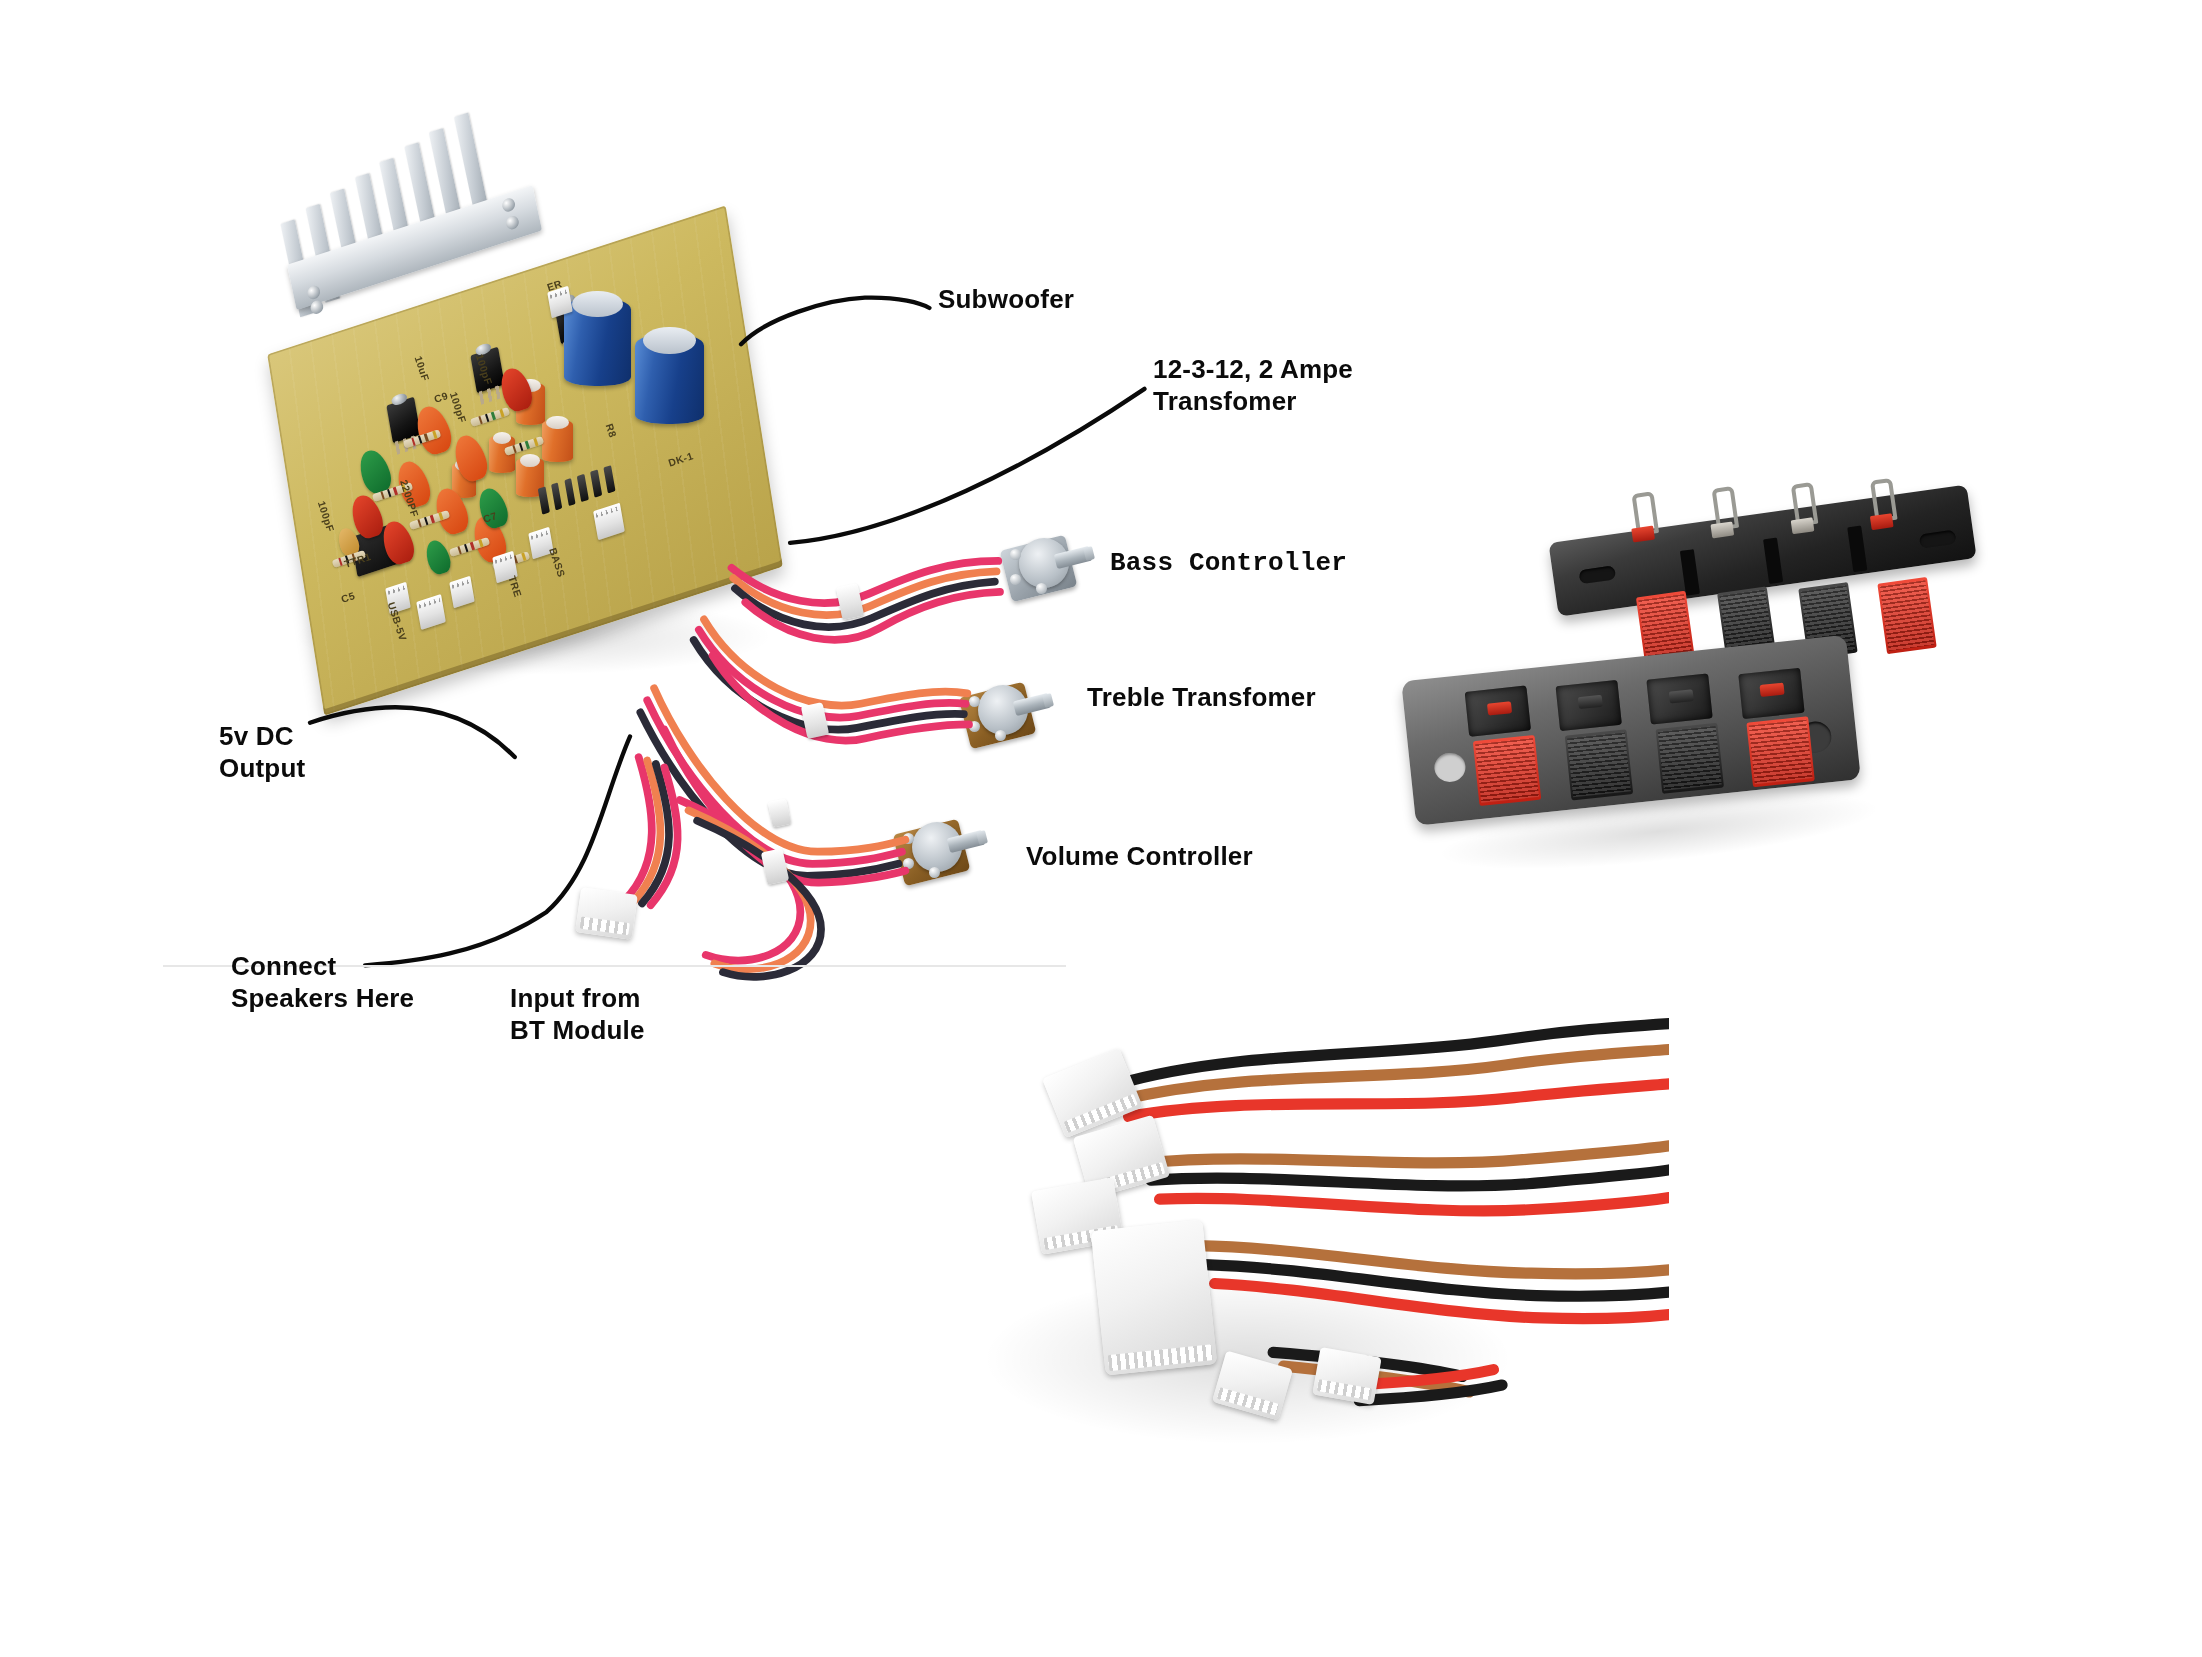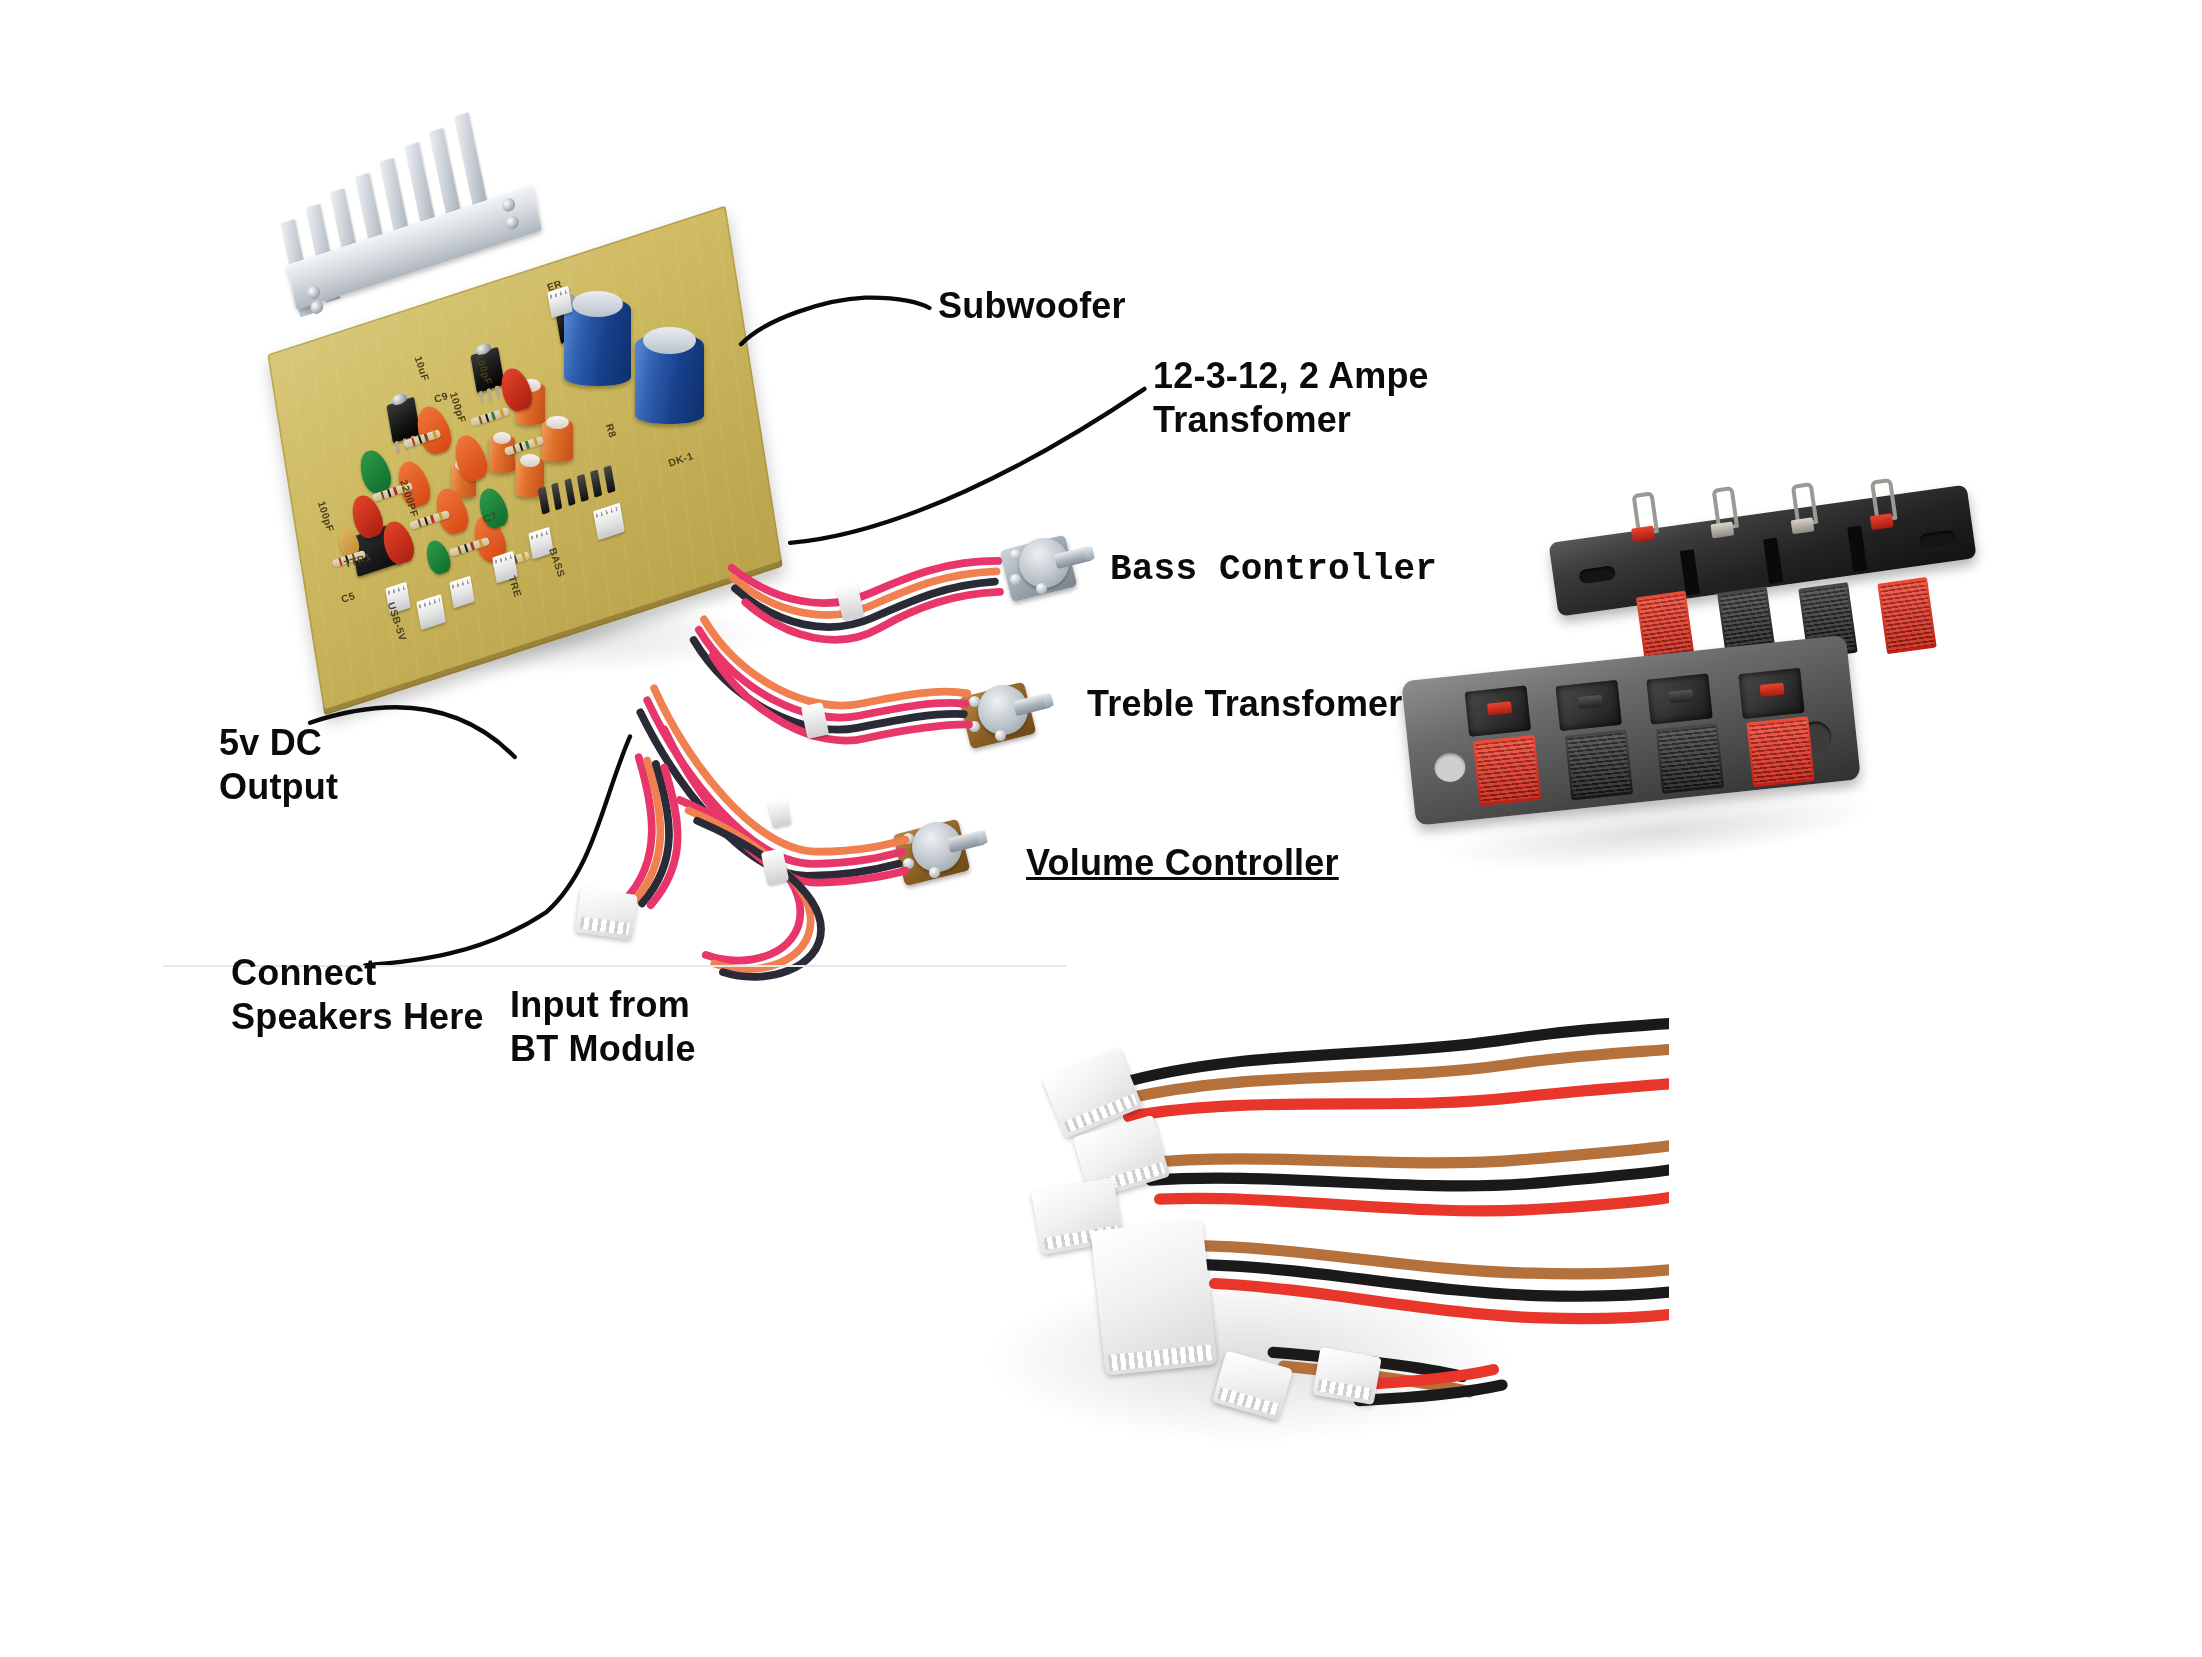--- a/index.html
+++ b/index.html
@@ -3,21 +3,21 @@
 <meta charset="utf-8">
 <style>
   html,body{margin:0;padding:0;background:#ffffff;}
   body{width:2203px;height:1657px;position:relative;overflow:hidden;
        font-family:"Liberation Sans","DejaVu Sans",sans-serif;}
 
   .stage{position:absolute;inset:0;background:#fff;}
 
   
   .callout{position:absolute;color:#0b0b0b;font-weight:700;
-           font-size:36px;line-height:1.22;letter-spacing:0.2px;white-space:pre-line;}
+           font-size:26px;line-height:1.22;letter-spacing:0.2px;white-space:pre-line;}
 
   
   .leaders{position:absolute;left:0;top:0;width:2203px;height:1657px;pointer-events:none;}
 
   
   .hairline{position:absolute;height:1.7px;background:#e7e7e7;}
 
   
   .board-wrap{position:absolute;left:258px;top:151px;width:654px;height:533px;}
   .pcb{position:absolute;left:26px;top:129px;width:482px;height:361px;
@@ -447,21 +447,21 @@
     </g>
   </svg>
 
   <div class="hairline" style="left:163px;top:965px;width:903px;"></div>
 
   <div class="callout" style="left:938px;top:284px;">Subwoofer</div>
   <div class="callout" style="left:1153px;top:354px;">12-3-12, 2 Ampe
 Transfomer</div>
   <div class="callout" style="left:1110px;top:548px;font-family:Liberation Mono, monospace;">Bass Controller</div>
   <div class="callout" style="left:1087px;top:682px;">Treble Transfomer</div>
-  <div class="callout" style="left:1026px;top:841px;text-decoration:underline;">Volume Controller</div>
+  <div class="callout" style="left:1026px;top:841px;">Volume Controller</div>
   <div class="callout" style="left:203px; top:721px;margin-left:16px;">5v DC
 Output</div>
   <div class="callout" style="left:231px; top:951px;">Connect
 Speakers Here</div>
   <div class="callout" style="left:510px; top:983px;">Input from
 BT Module</div>
 
 </div>
 
 

